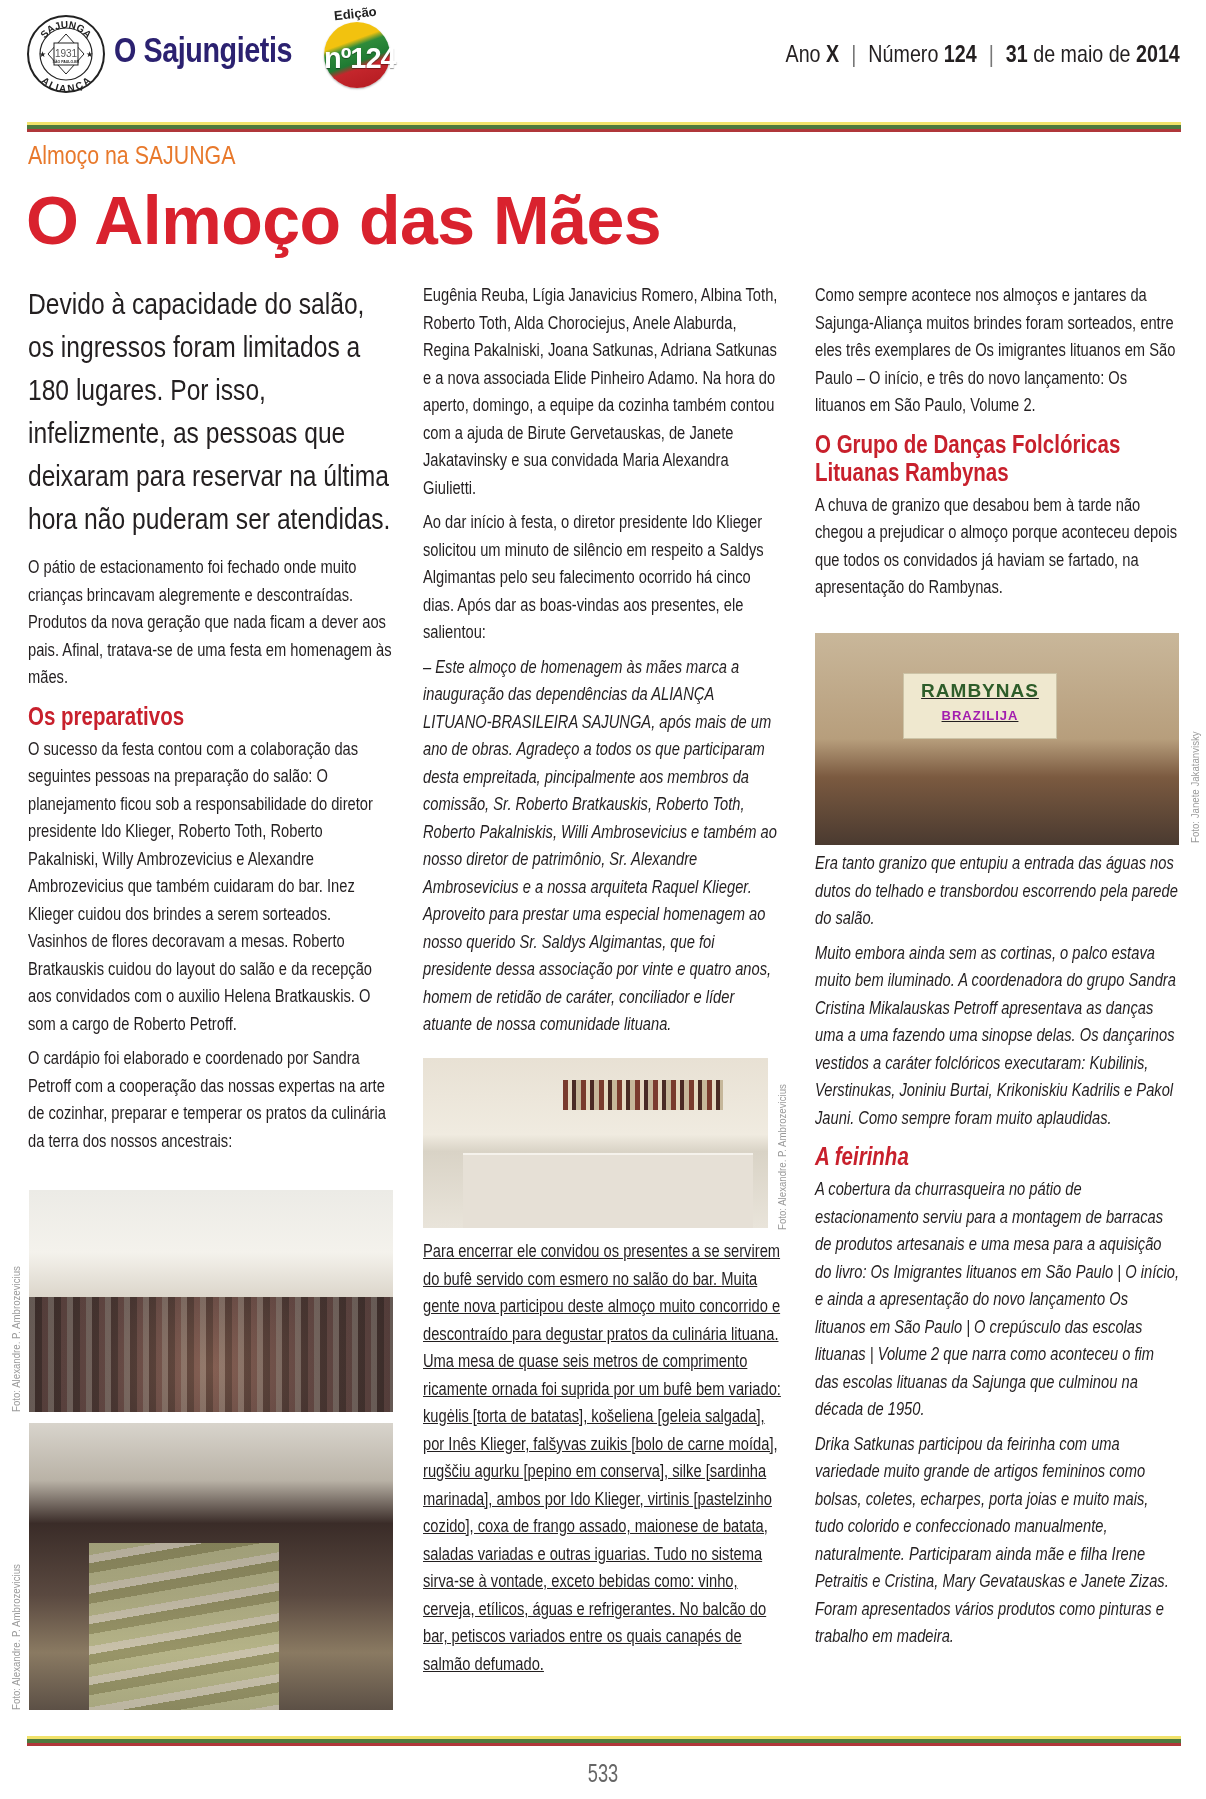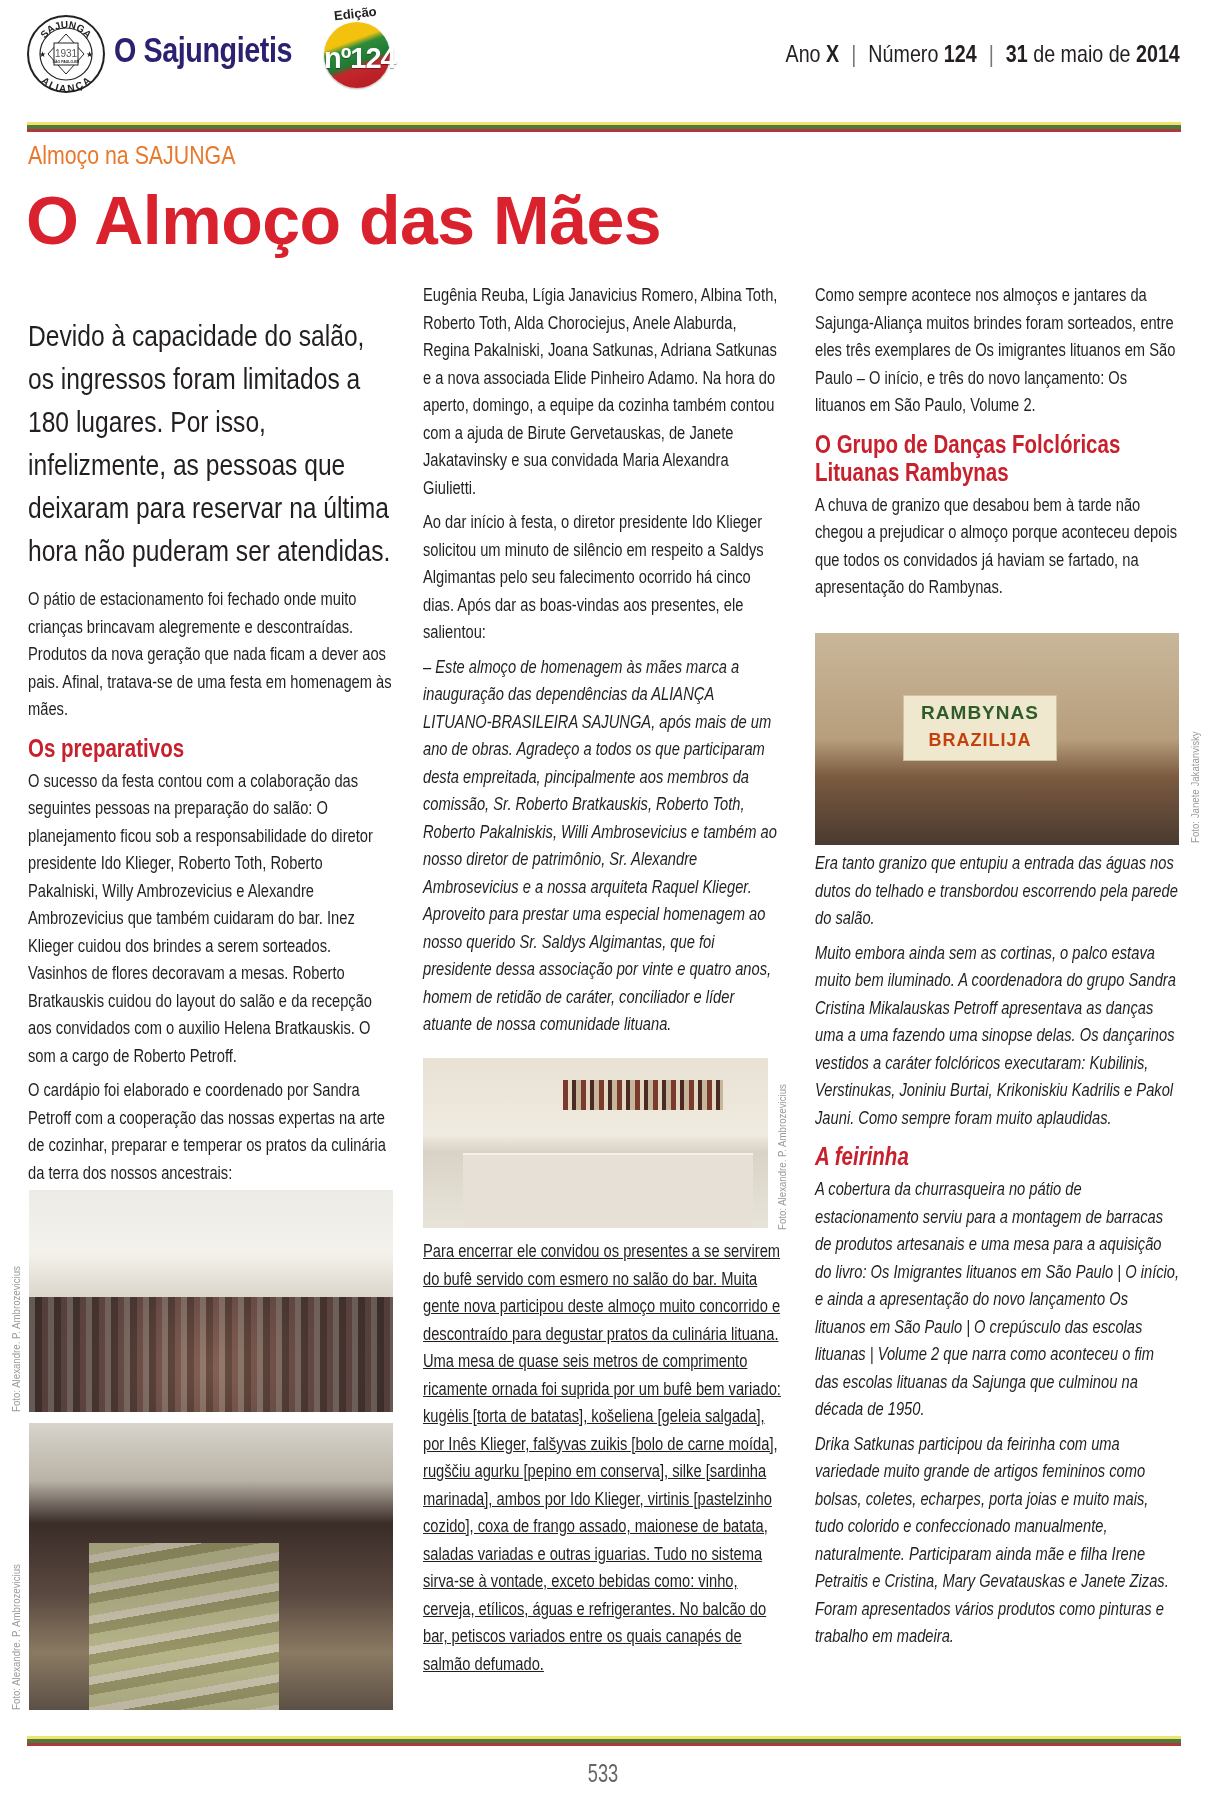--- a/index.html
+++ b/index.html
@@ -28,21 +28,21 @@
   .stripe-top { top: 122px; }
   .stripe-bottom { top: 1736px; }
 
   
   .kicker { position: absolute; left: 28px; top: 140px; font-size: 26px; color: #e8792c; transform: scaleX(0.82); transform-origin: left center; white-space: nowrap; }
   .headline { position: absolute; left: 26px; top: 181px; font-size: 68px; font-weight: bold; color: #d9222e; letter-spacing: -0.5px; white-space: nowrap; text-align: right; }
 
   
   .col { position: absolute; top: 282px; font-size: 17.5px; line-height: 27.5px; color: #231f20; }
   .col p { transform: scaleX(0.84); transform-origin: left top; width: 119%; margin-bottom: 7px; }
-  .col-1 { left: 28px; width: 365px; margin-top: 32px; }
+  .col-1 { left: 28px; width: 365px; }
   .col-2 { left: 423px; width: 360px; }
   .col-3 { left: 815px; width: 365px; top: 282px; }
 
   .lede { font-size: 30px; line-height: 43px; color: #231f20; transform: scaleX(0.82); transform-origin: left top; width: 122%; margin-bottom: 14px; }
   .subhead { font-size: 25px; font-weight: bold; color: #c8202c; line-height: 28px; transform: scaleX(0.82); transform-origin: left top; width: 122%; margin: 10px 0 6px; }
   .italic p { font-style: italic; }
 
   
   .photo { position: absolute; overflow: hidden; }
   .photo-hall { left: 29px; top: 1190px; width: 364px; height: 222px;
@@ -56,23 +56,23 @@
       linear-gradient(180deg, #d8d4cc 0%, #b9b2a6 20%, #3a2c28 35%, #5a4940 60%, #8a7a62 80%, #5c5046 100%); }
   .photo-buffet::after { content: ""; position: absolute; left: 60px; top: 120px; width: 190px; height: 167px;
     background: repeating-linear-gradient(170deg, #c8cc98 0 12px, #e4e0c8 12px 20px, #9ea06a 20px 30px); opacity: 0.7; }
   .photo-bar { left: 423px; top: 1058px; width: 345px; height: 170px;
     background: linear-gradient(180deg, #e8e1d4 0%, #f0ebe0 45%, #d9d3c6 55%, #e9e4da 100%); }
   .photo-bar::before { content: ""; position: absolute; left: 140px; top: 22px; width: 160px; height: 30px;
     background: repeating-linear-gradient(90deg, #7a3b2e 0 5px, #e5d8c0 5px 9px, #4a2a24 9px 13px, #c6b79a 13px 18px); }
   .photo-bar::after { content: ""; position: absolute; left: 40px; top: 95px; width: 290px; height: 75px; background: #e6e0d6; border-top: 2px solid #f5f2ec; }
   .photo-dance { left: 815px; top: 633px; width: 364px; height: 212px;
     background: linear-gradient(180deg, #c9b79a 0%, #b79e7c 50%, #7b5a40 68%, #4a3a30 100%); }
-  .banner { position: absolute; left: 88px; top: 62px; width: 154px; height: 66px; background: #efe8cf; border: 1px solid #ccc3a6; text-align: center; }
+  .banner { position: absolute; left: 88px; top: 40px; width: 154px; height: 66px; background: #efe8cf; border: 1px solid #ccc3a6; text-align: center; text-decoration: underline; }
   .banner-title { display: block; font-weight: bold; font-size: 19px; color: #2e5d2a; letter-spacing: 1px; margin-top: 6px; }
-  .banner-sub { display: block; font-weight: bold; font-size: 18px; color: #c2410c; letter-spacing: 1px; margin-top: 6px; }
+  .banner-sub { display: block; font-weight: bold; font-size: 13px; color: #a21caf; letter-spacing: 1px; margin-top: 6px; }
 
   .credit { position: absolute; font-size: 11.5px; color: #9a9a9a; white-space: nowrap; transform-origin: left top; }
   .credit-1 { left: 10px; top: 1412px; transform: rotate(-90deg) scaleX(0.84); }
   .credit-2 { left: 10px; top: 1710px; transform: rotate(-90deg) scaleX(0.84); }
   .credit-3 { left: 776px; top: 1230px; transform: rotate(-90deg) scaleX(0.84); }
   .credit-4 { left: 1189px; top: 843px; transform: rotate(-90deg) scaleX(0.84); }
 
   .page-number { position: absolute; left: 0; width: 1206px; top: 1758px; text-align: center; font-size: 26px; color: #666; transform: scaleX(0.7); }
 </style>
 </head>

